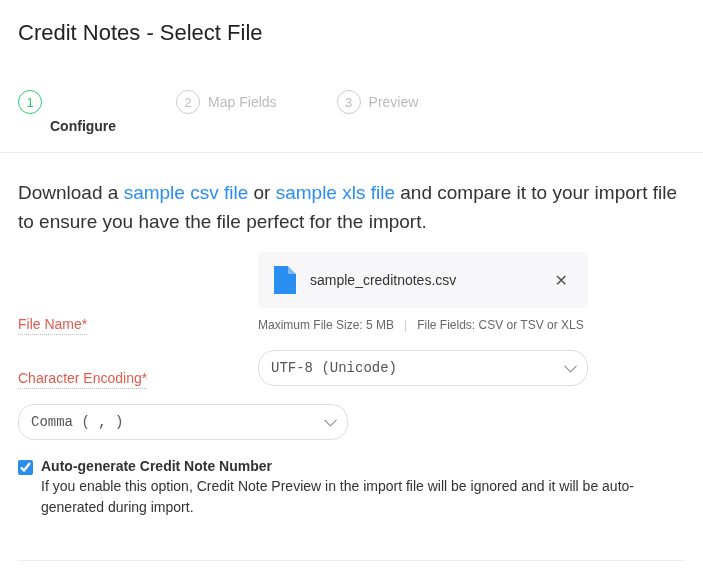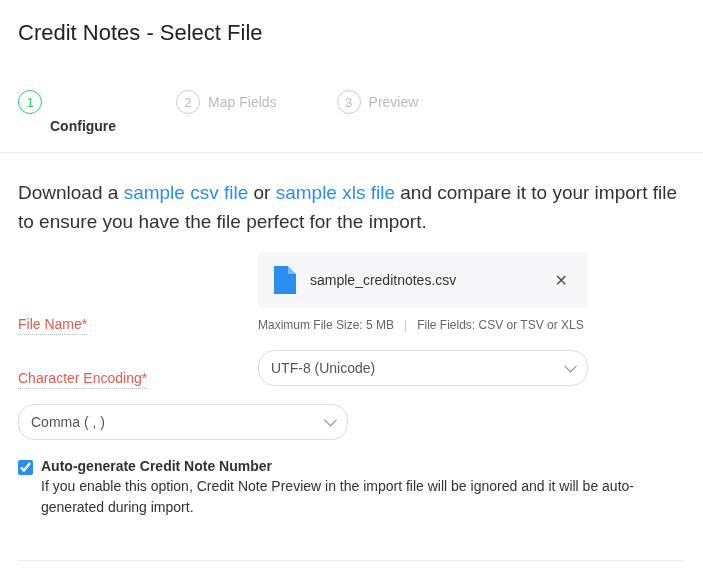--- a/index.html
+++ b/index.html
@@ -136,20 +136,21 @@
       border: 1px solid #ddd;
       border-radius: 16px;
       padding: 0 30px 0 12px;
       font-size: 14px;
       color: #555;
       background: #fff;
       display: flex;
       align-items: center;
       position: relative;
       cursor: pointer;
+      font-family: Liberation Mono, monospace;
     }
     .select::after {
       content: "";
       position: absolute;
       right: 12px;
       top: 50%;
       width: 8px;
       height: 8px;
       border-right: 1.5px solid #888;
       border-bottom: 1.5px solid #888;

